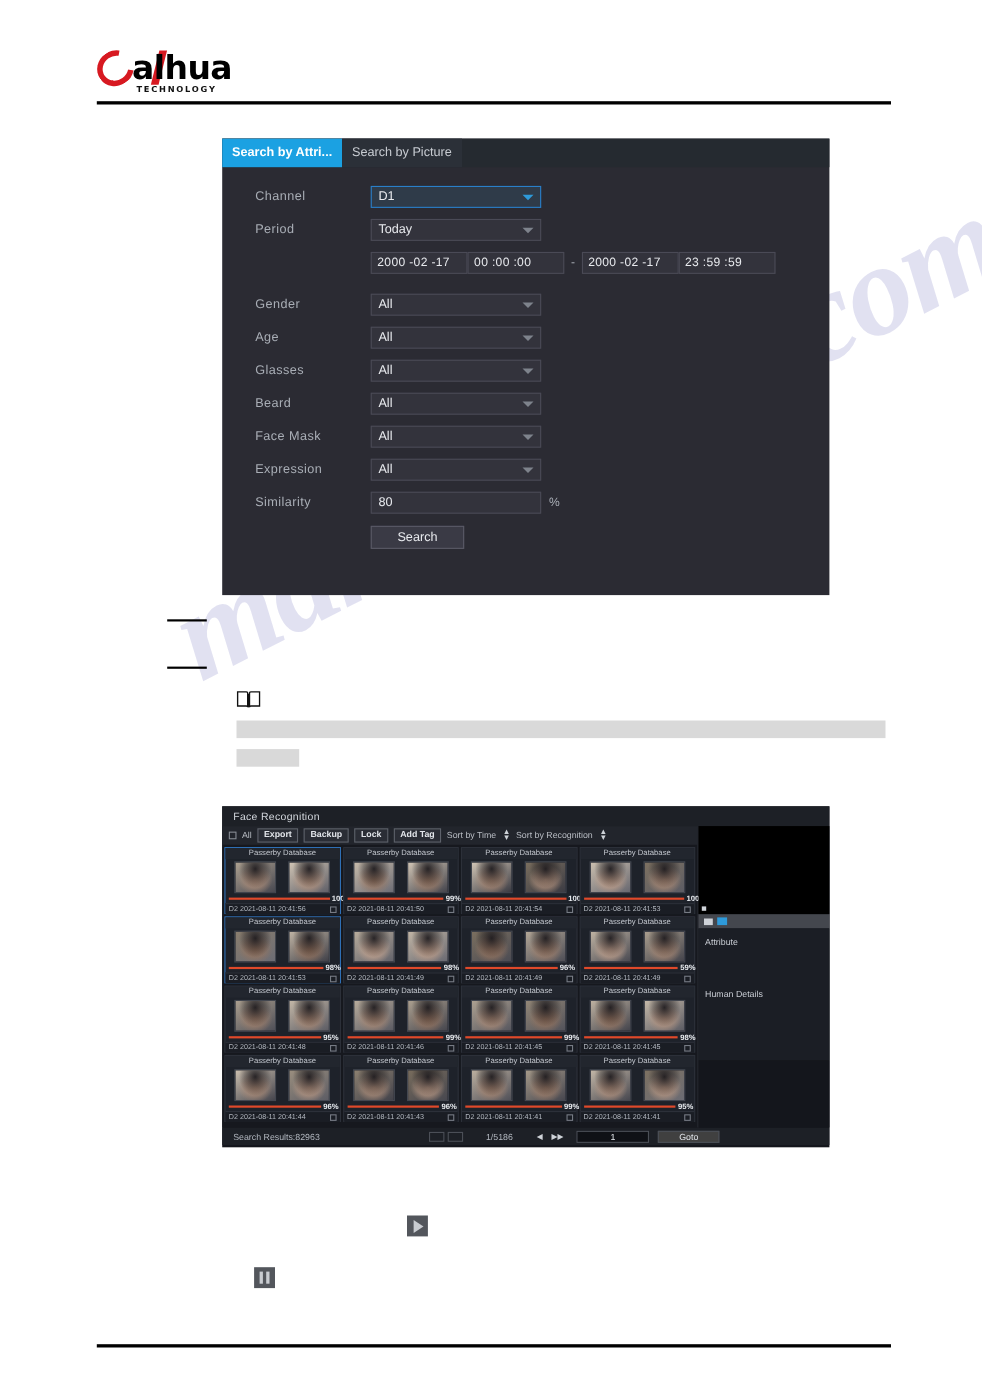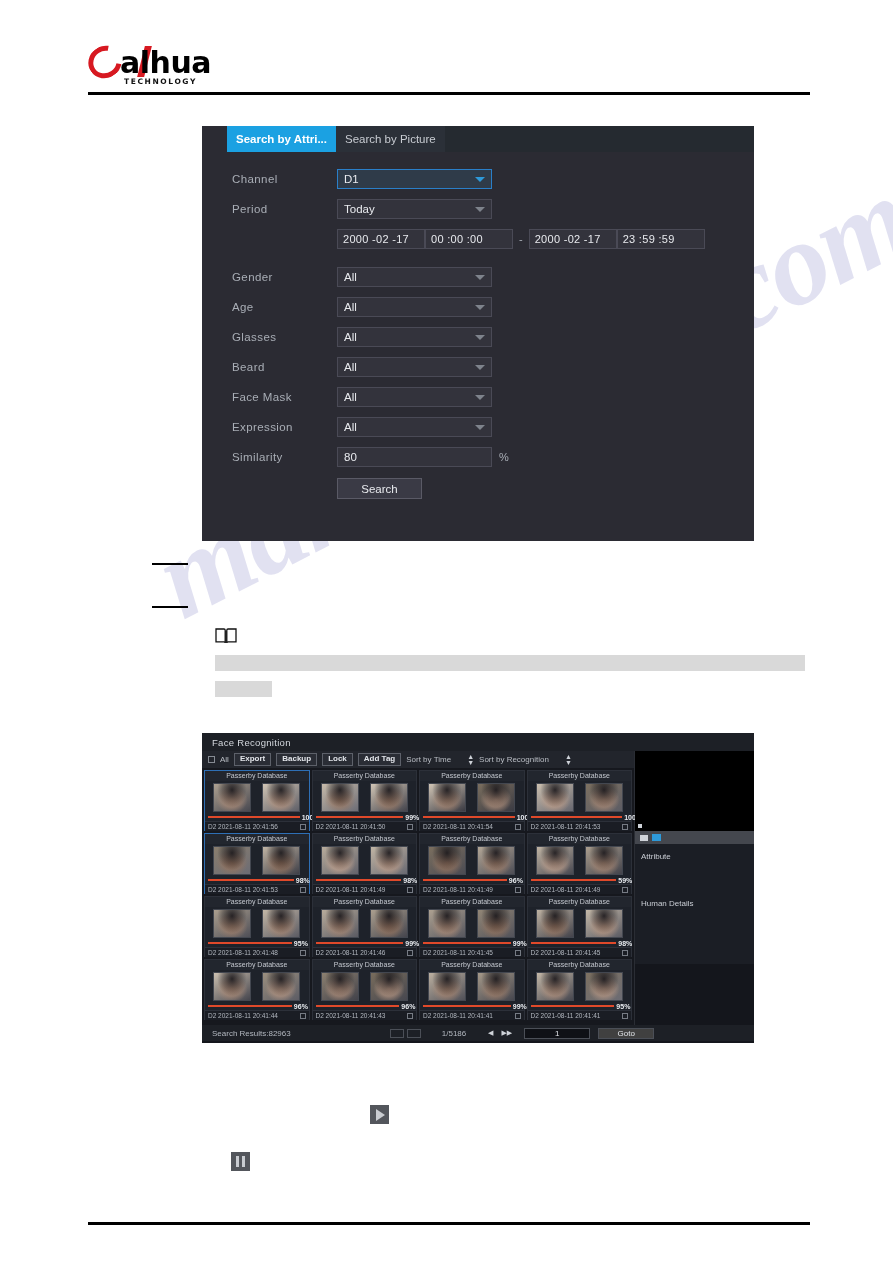--- a/index.html
+++ b/index.html
@@ -57,21 +57,21 @@
   
   .rule-dash { position:absolute; height:2px; background:#000; }
   .gray-bar { position:absolute; background:#d9d9d9; }
 
   
   .shot1 {
     position:absolute; left:202px; top:126px; width:552px; height:415px;
     background:#2b2b33;
     font-family:"Liberation Sans", sans-serif;
   }
-  .tabbar { display:flex; height:26px; background:#252a30;margin-left:25px; }
+  .tabbar { display:flex; height:26px; background:#252a30; }
   .tab {
     font-size:11.5px; color:#c8ccd2; padding:0 9px;
     display:flex; align-items:center; background:#2b3038;
   }
   .tab.active { background:#1ba1e2; color:#fff; font-weight:bold; }
 
   .form { padding:12px 0 0 0; position:relative; }
   .row { display:flex; align-items:center; height:30px; margin-bottom:0px; }
   .lbl {
     width:135px; padding-left:30px; font-size:11.5px; color:#a9aeb6;
@@ -124,21 +124,21 @@
     height:17px; background:#22252c; display:flex; align-items:center;
     gap:5px; padding-left:6px;
   }
   .cb { width:7px;height:7px;border:1px solid #868b93;background:transparent; }
   .tb-text { font-size:8px; color:#b9bdc4; }
   .tb-btn {
     font-size:8px; color:#e2e5ea; border:1px solid #5d616a;
     padding:1px 5px; background:#2a2d35; line-height:1.1;
     font-weight:bold;
   }
-  .tb-sort { font-size:8px; color:#b9bdc4; display:flex; align-items:center; gap:16px; }
+  .tb-sort { font-size:8px; color:#b9bdc4; display:flex; align-items:center; gap:6px; }
   .arrows { font-size:7px; line-height:0.85; color:#cfd3d9; }
 
   .grid { display:grid; grid-template-columns:repeat(4,1fr); gap:2px; padding:2px; }
   .cell { background:#1e222a; border:1px solid #2c3039; position:relative; height:61px; }
   .cell.sel { border-color:#2e6fb5; }
   .cell-hd {
     height:10px; font-size:7px; color:#c4c8cf; text-align:center;
     line-height:10px; background:#22262e;
   }
   .faces { display:flex; justify-content:space-around; align-items:center; height:32px; padding:1px 3px; }

